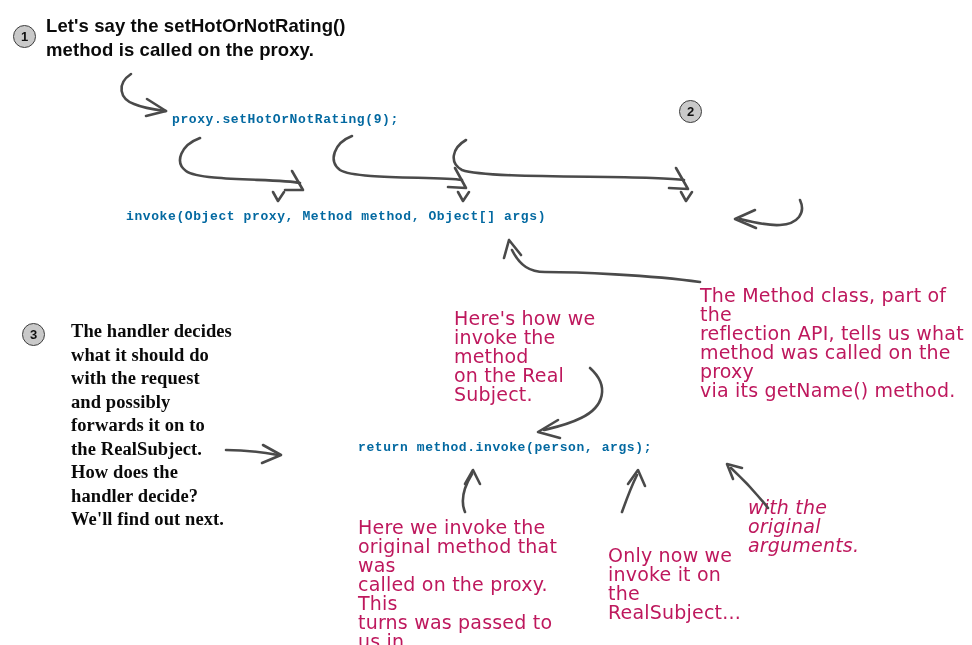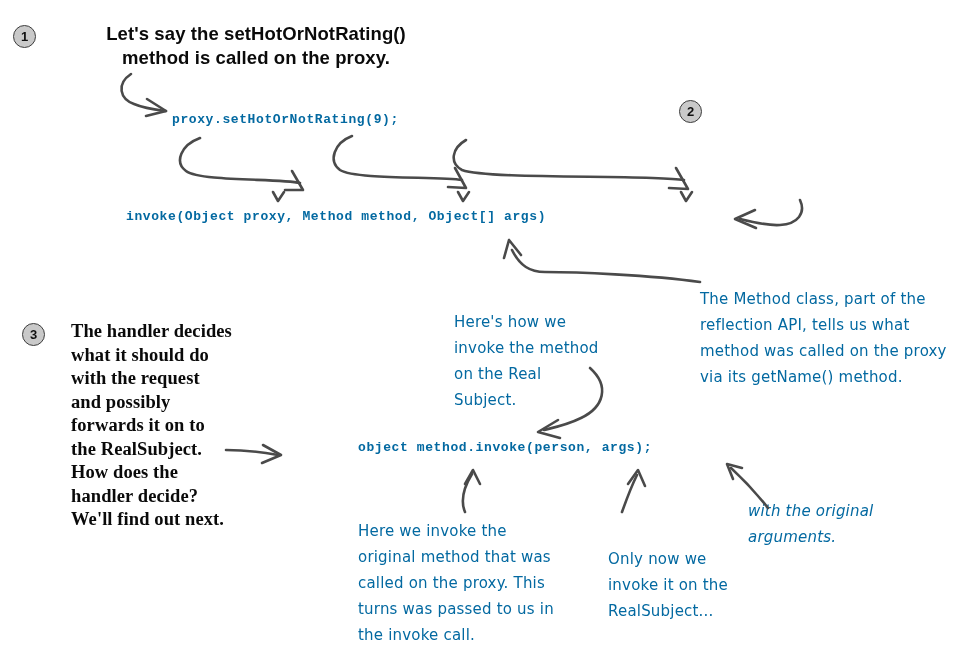--- a/index.html
+++ b/index.html
@@ -56,23 +56,23 @@
     font-size: 13px;
     font-weight: bold;
     color: #0369a1;
     letter-spacing: 0.6px;
     white-space: pre;
   }
 
   
   .note {
     font-family: "DejaVu Sans", sans-serif;
-    font-size: 15px;
-    line-height: 26px;
-    color: #0369a1;
+    font-size: 19px;
+    line-height: 19px;
+    color: #be185d;
     white-space: pre-line;
     letter-spacing: 0.2px;
   }
 
   svg.overlay {
     position: absolute;
     left: 0; top: 0;
     width: 972px;
     height: 645px;
     pointer-events: none;
@@ -93,21 +93,21 @@
   }
 </style>
 </head>
 <body>
 
 <div id="page">
 
   <div class="abs" style="left:13px; top:25px;">
     <div class="step-badge">1</div>
   </div>
-  <div class="abs step-text" style="left:46px; top:22px; width:420px;text-align:center;">Let's say the setHotOrNotRating()
+  <div class="abs step-text" style="left:46px; top:14px; width:420px;">Let's say the setHotOrNotRating()
 method is called on the proxy.</div>
 
   <div class="abs" style="left:679px; top:100px;">
     <div class="step-badge">2</div>
   </div>
 
   <div class="abs" style="left:22px; top:323px;">
     <div class="step-badge">3</div>
   </div>
   <div class="abs step-text" style="left:71px; top:320px; width:250px;font-family:Liberation Serif, serif;">The handler decides
@@ -117,21 +117,21 @@
 forwards it on to
 the RealSubject.
 How does the
 handler decide?
 We'll find out next.</div>
 
   <div class="abs code-line" style="left:172px; top:112px;">proxy.setHotOrNotRating(9);</div>
 
   <div class="abs code-line" style="left:126px; top:209px;">invoke(Object proxy, Method method, Object[] args)</div>
 
-  <div class="abs code-line" style="left:358px; top:440px;">object method.invoke(person, args);</div>
+  <div class="abs code-line" style="left:358px; top:440px;">return method.invoke(person, args);</div>
 
   <div class="abs note" style="left:700px; top:286px; width:268px;">The Method class, part of the
 reflection API, tells us what
 method was called on the proxy
 via its getName() method.</div>
 
   <div class="abs note" style="left:454px; top:309px; width:170px;">Here's how we
 invoke the method
 on the Real
 Subject.</div>

